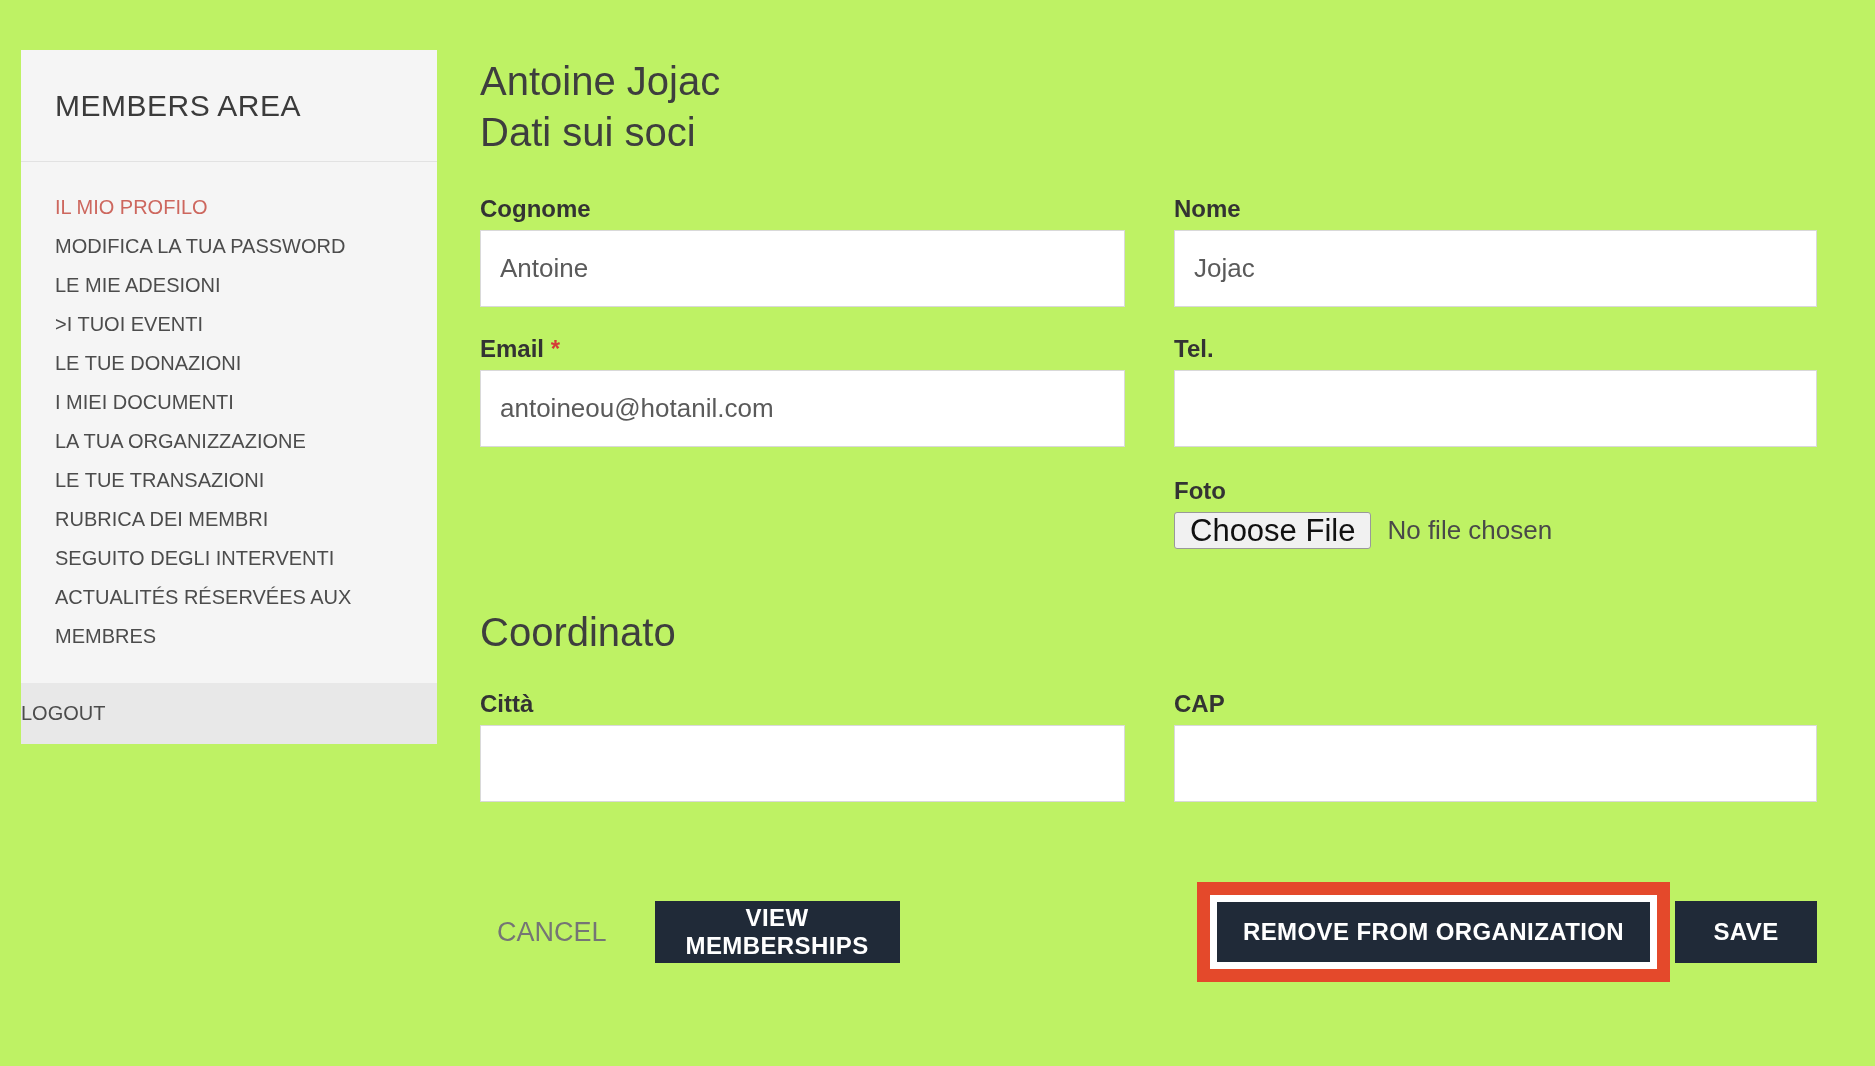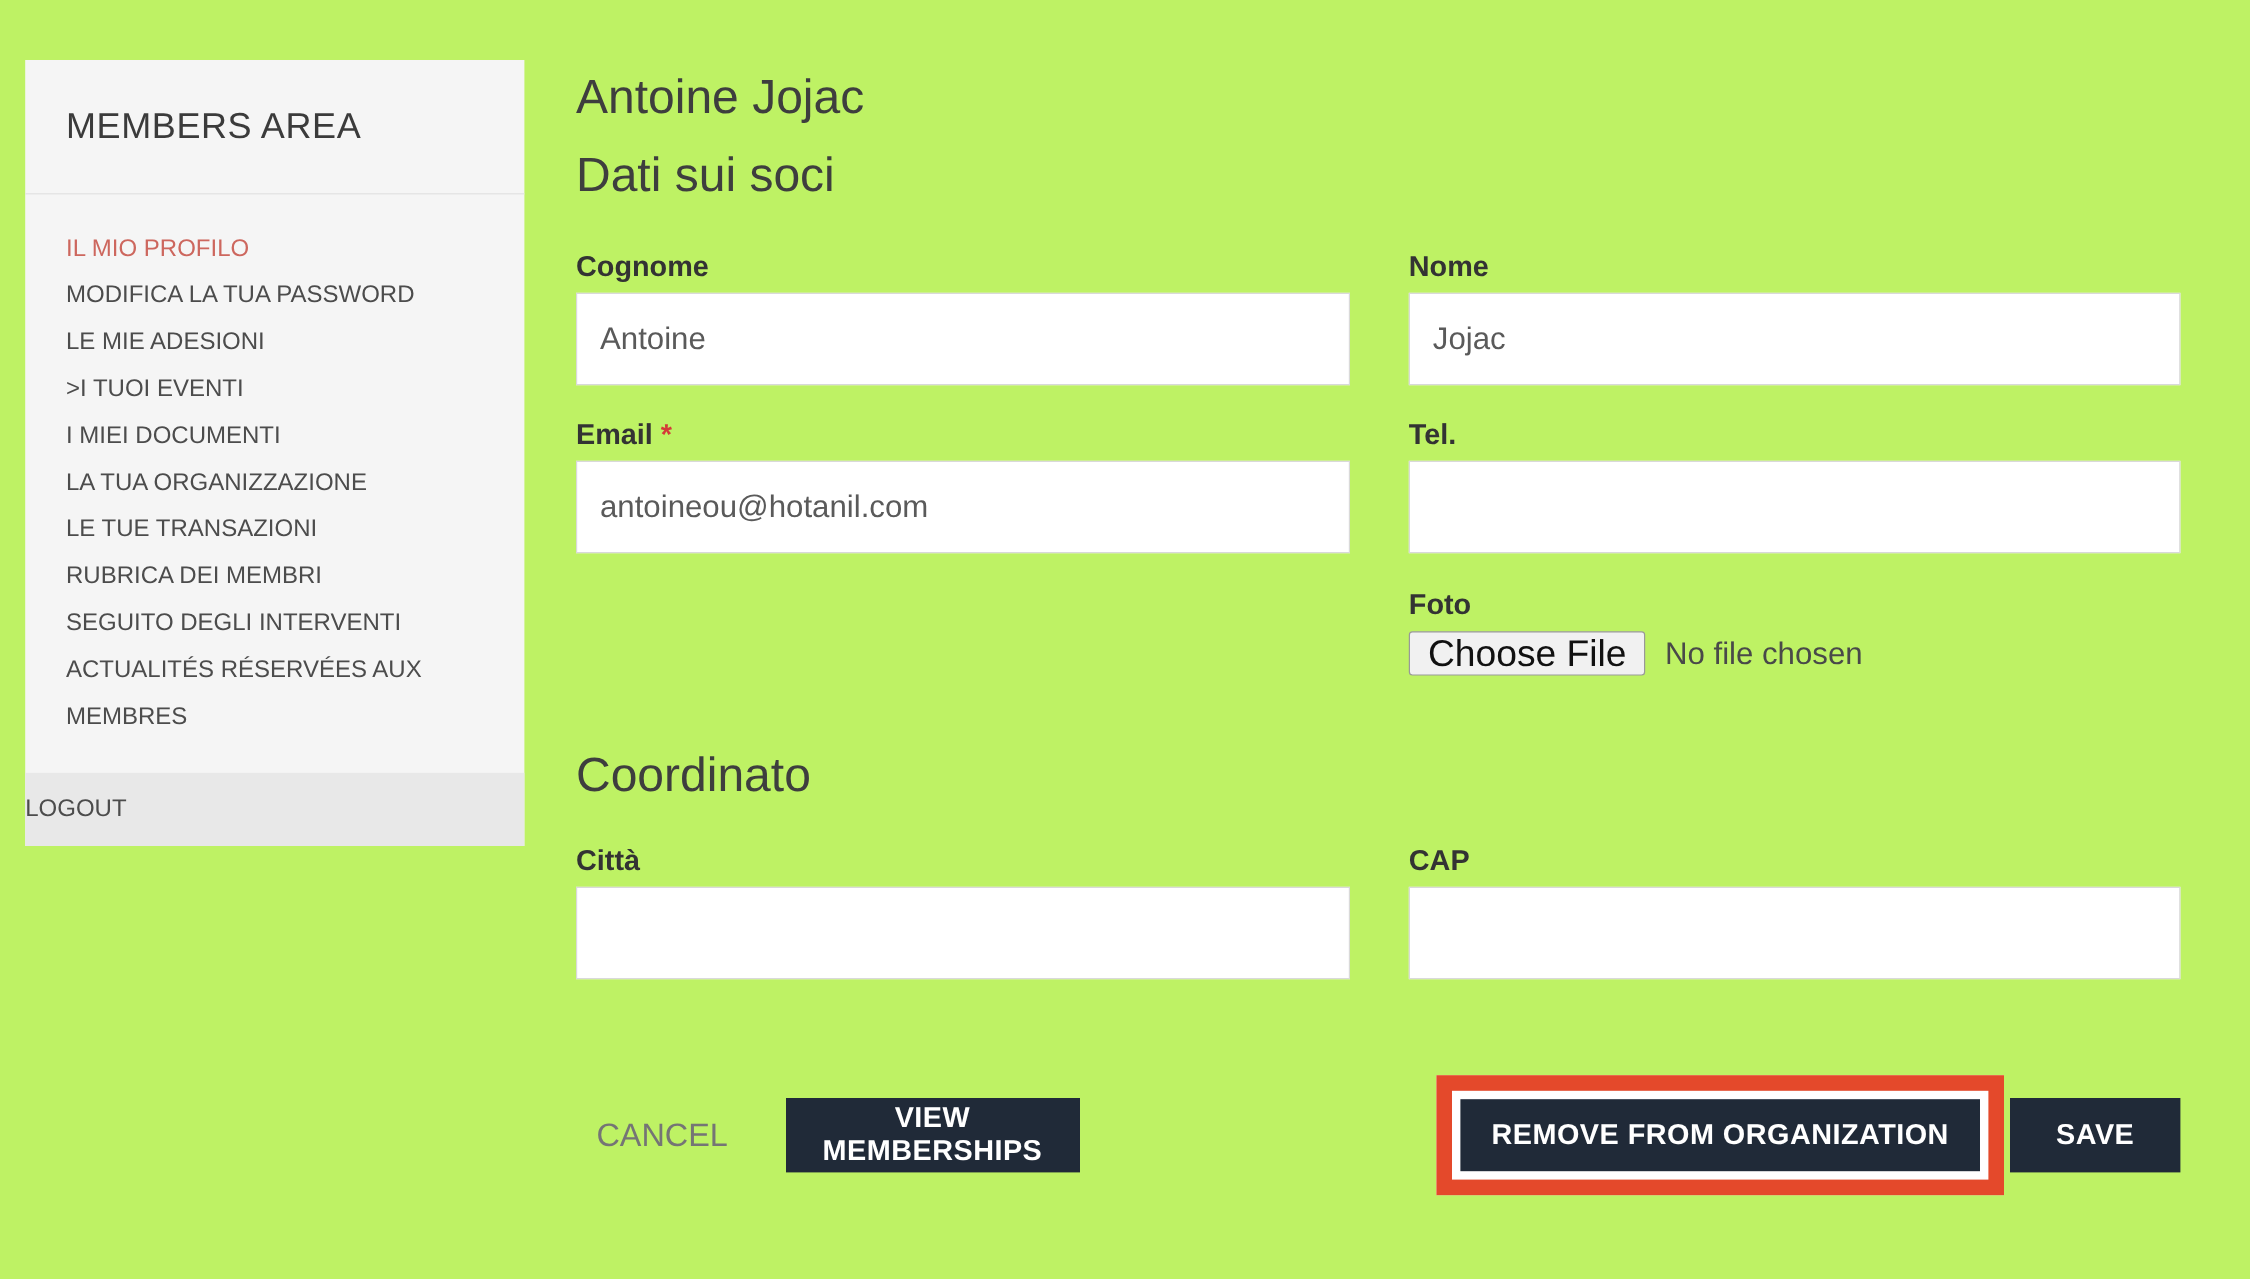--- a/index.html
+++ b/index.html
@@ -64,21 +64,21 @@
     font-weight: 400;
     color: #3e3e3e;
     line-height: 1.3;
   }
   .section-title {
     font-size: 40px;
     font-weight: 400;
     color: #3e3e3e;
     line-height: 1.25;
   }
-  .section-title.first { margin-top: 14px; }
+  .section-title.first { margin-top: 0; }
   .section-title.second { margin-top: 30px; }
 
   .form-grid {
     display: grid;
     grid-template-columns: 645px 643px;
     column-gap: 49px;
     margin-top: 38px;
   }
   .form-grid.tight { margin-top: 33px; }
   .field { margin-bottom: 28px; }
@@ -162,20 +162,21 @@
 
 <div id="app">
 
   <aside class="sidebar">
     <div class="sidebar-header">MEMBERS AREA</div>
     <ul class="sidebar-menu">
       <li class="active">IL MIO PROFILO</li>
       <li>MODIFICA LA TUA PASSWORD</li>
       <li>LE MIE ADESIONI</li>
       <li>&gt;I TUOI EVENTI</li>
+      <li>LE TUE DONAZIONI</li>
       <li>I MIEI DOCUMENTI</li>
       <li>LA TUA ORGANIZZAZIONE</li>
       <li>LE TUE TRANSAZIONI</li>
       <li>RUBRICA DEI MEMBRI</li>
       <li>SEGUITO DEGLI INTERVENTI</li>
       <li>ACTUALITÉS RÉSERVÉES AUX MEMBRES</li>
     </ul>
     <div class="logout-row">LOGOUT</div>
   </aside>
 

